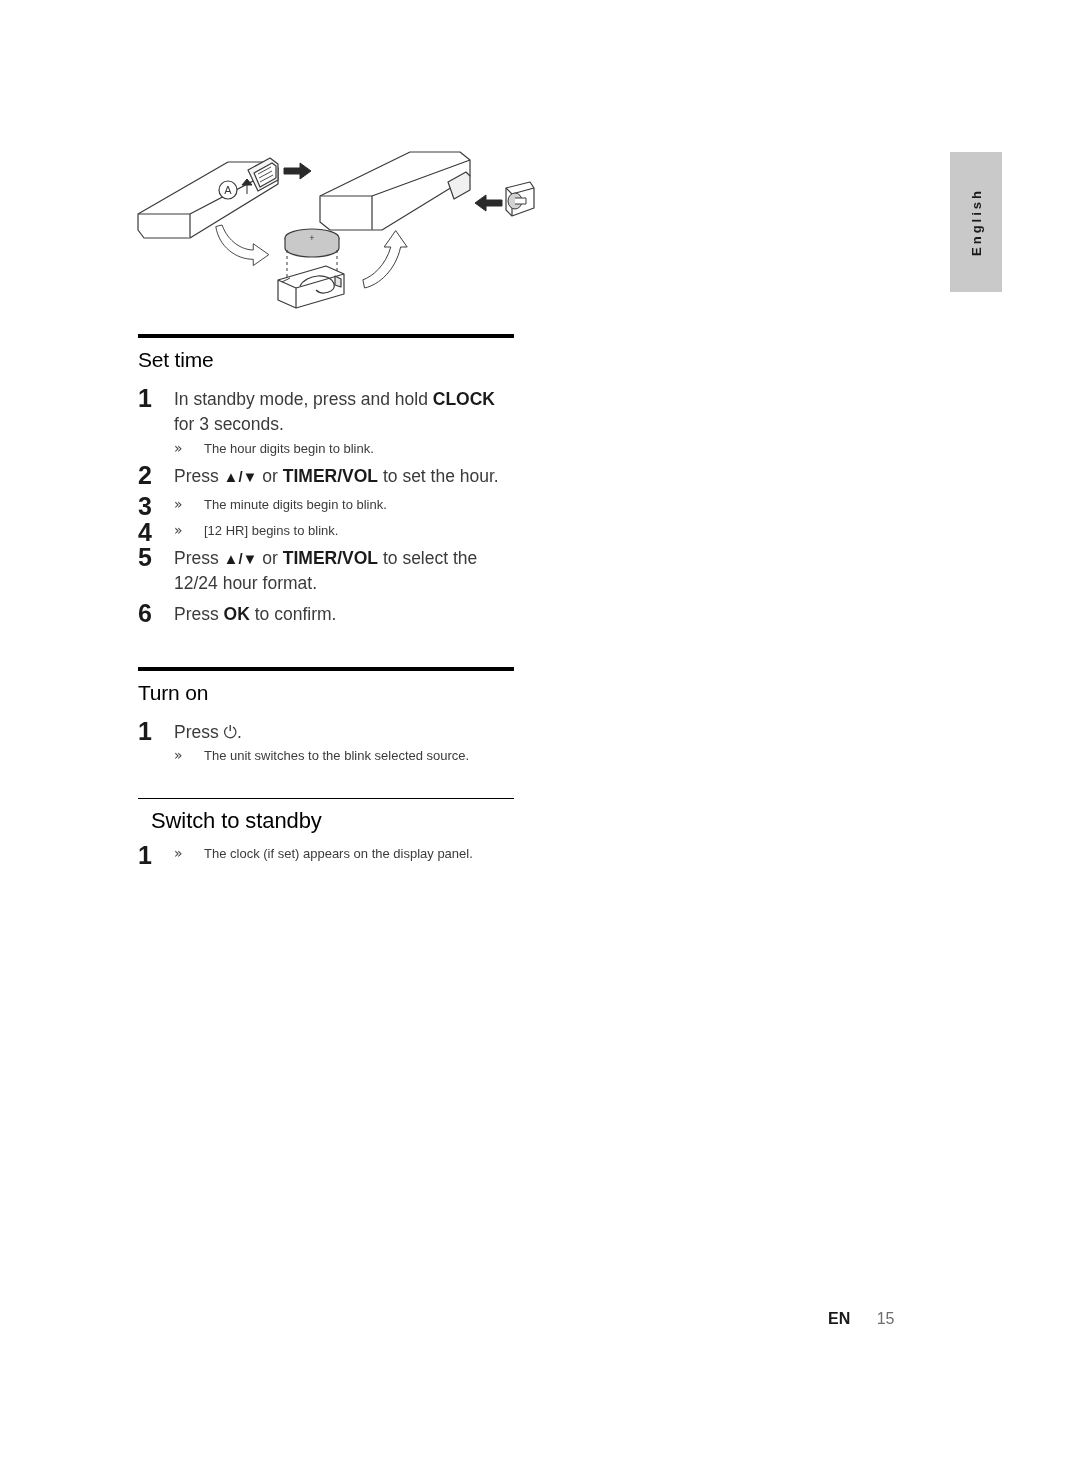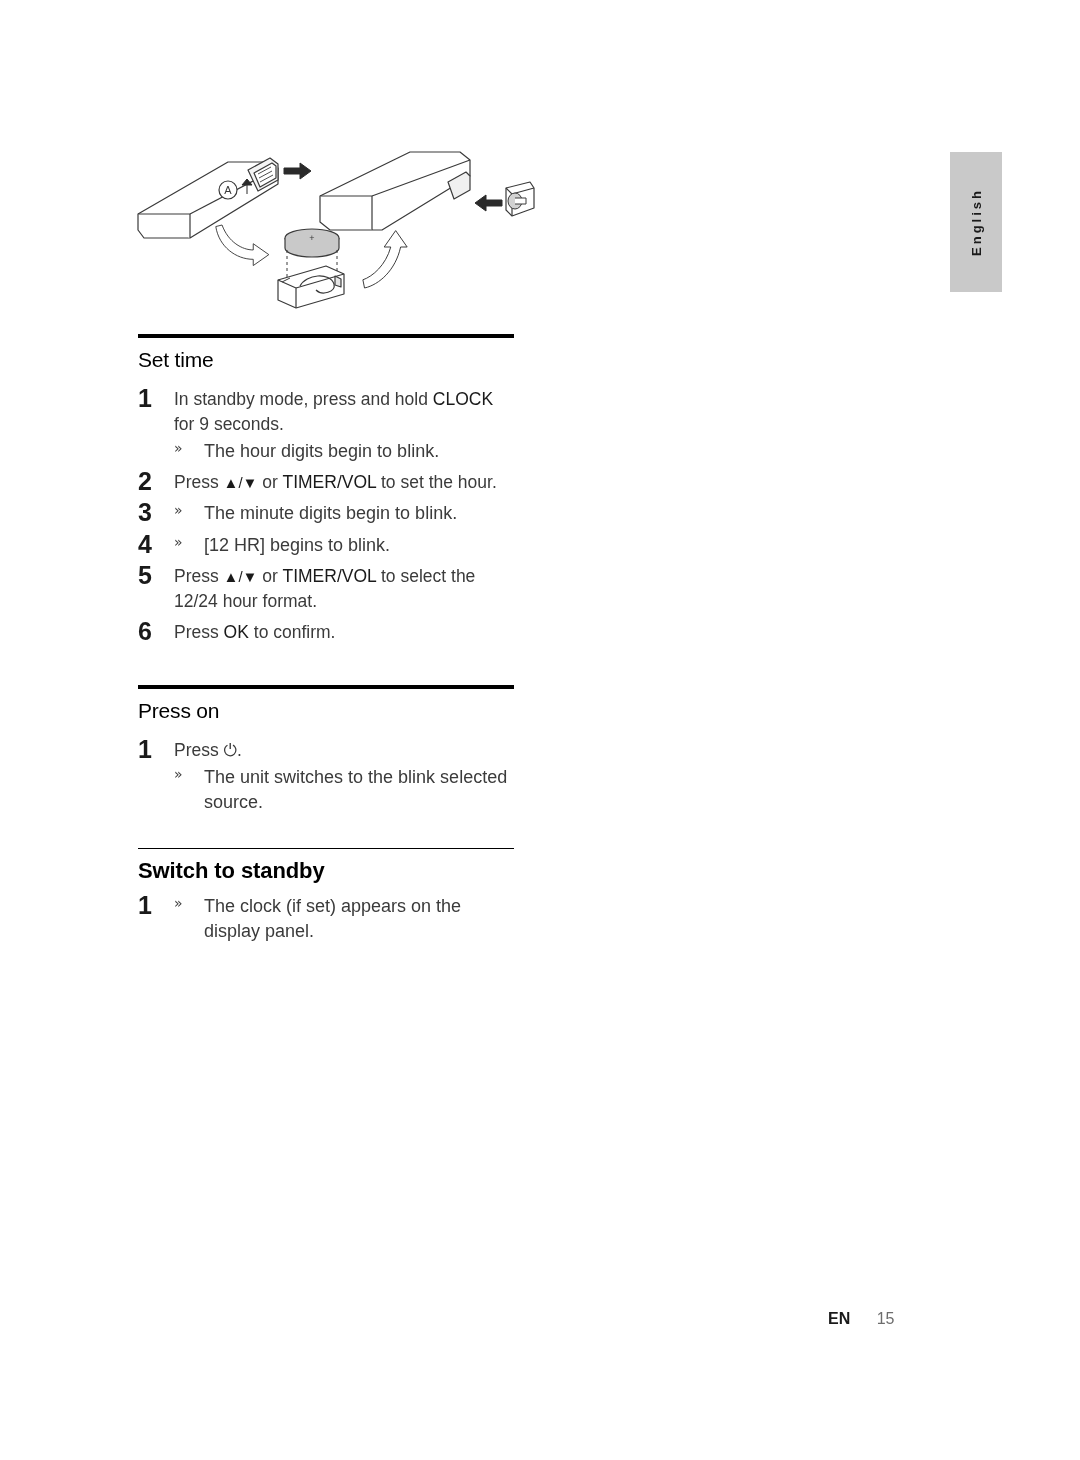--- a/index.html
+++ b/index.html
@@ -71,23 +71,23 @@
   h1.section-title {
     font-size: 21px;
     font-weight: 400;
     color: #000000;
     margin: 10px 0 16px 0;
     letter-spacing: -0.2px;
     line-height: 1.1;
   }
   h2.sub-title {
     font-size: 22px;
-    font-weight: 700;
+    font-weight: 400;
     color: #000000;
-    margin: 9px 0 10px 0;
+    margin: 9px 0 10px 13px;
     letter-spacing: -0.1px;
     line-height: 1.15;
   }
 
   
   ol.steps {
     list-style: none;
     margin: 0;
     padding: 0;
   }
@@ -107,21 +107,21 @@
     font-family: "Liberation Sans", sans-serif;
     line-height: 1.25;
   }
   .step-text {
     font-size: 17.5px;
     line-height: 1.42;
     color: #3b3b3b;
     font-weight: 400;
   }
   .step-text b {
-    font-weight: 400;
+    font-weight: 700;
     color: #1a1a1a;
   }
   .tri {
     font-size: 15px;
     font-weight: 700;
     color: #1a1a1a;
     letter-spacing: 0;
   }
   .pwr {
     font-family: "DejaVu Sans", sans-serif;
@@ -142,21 +142,21 @@
   }
   li.result .chev {
     position: absolute;
     left: 0;
     top: 1px;
     font-size: 14px;
     color: #3b3b3b;
     font-family: "DejaVu Sans", sans-serif;
   }
   li.result .result-text {
-    font-size: 18px;
+    font-size: 13px;
     line-height: 1.42;
     color: #3b3b3b;
   }
 
   .block-gap-lg { height: 34px; }
   .block-gap-md { height: 26px; }
 
   
   .footer {
     position: absolute;
@@ -241,21 +241,21 @@
 </div>
 
 <div class="content">
   <div id="sections-root">
       <div>
         <div class="rule-thick"></div>
         <h1 class="section-title">Set time</h1>
         <ol class="steps">
           <li class="step">
             <span class="num">1</span>
-            <div class="step-text"><span>In standby mode, press and hold </span><b class="">CLOCK</b><span> for 9 seconds.</span></div>
+            <div class="step-text"><span>In standby mode, press and hold </span><b class="">CLOCK</b><span> for 3 seconds.</span></div>
             <ul class="results">
               <li class="result"><span class="chev">»</span><span class="result-text">The hour digits begin to blink.</span></li>
             </ul>
           </li>
           <li class="step">
             <span class="num">2</span>
             <div class="step-text"><span>Press </span><b class="tri">▲/▼</b><span> or </span><b class="">TIMER/VOL</b><span> to set the hour.</span></div>
           </li>
           <li class="step">
             <span class="num">3</span>
@@ -275,21 +275,21 @@
           </li>
           <li class="step">
             <span class="num">6</span>
             <div class="step-text"><span>Press </span><b class="">OK</b><span> to confirm.</span></div>
           </li>
         </ol>
       </div>
       <div class="block-gap-lg"></div>
       <div>
         <div class="rule-thick"></div>
-        <h1 class="section-title">Press on</h1>
+        <h1 class="section-title">Turn on</h1>
         <ol class="steps">
           <li class="step">
             <span class="num">1</span>
             <div class="step-text"><span>Press </span><span class="pwr">⏻</span><span>.</span></div>
             <ul class="results">
               <li class="result"><span class="chev">»</span><span class="result-text">The unit switches to the blink selected source.</span></li>
             </ul>
           </li>
         </ol>
       </div>

